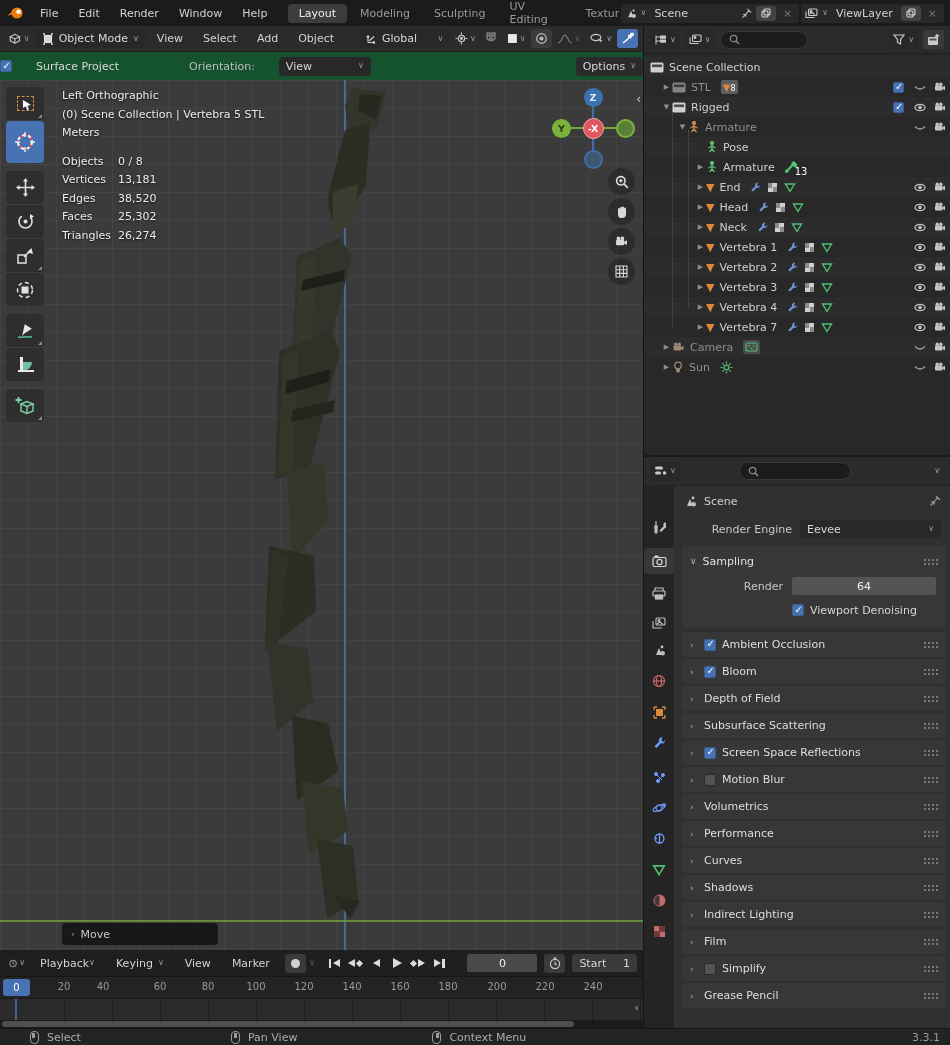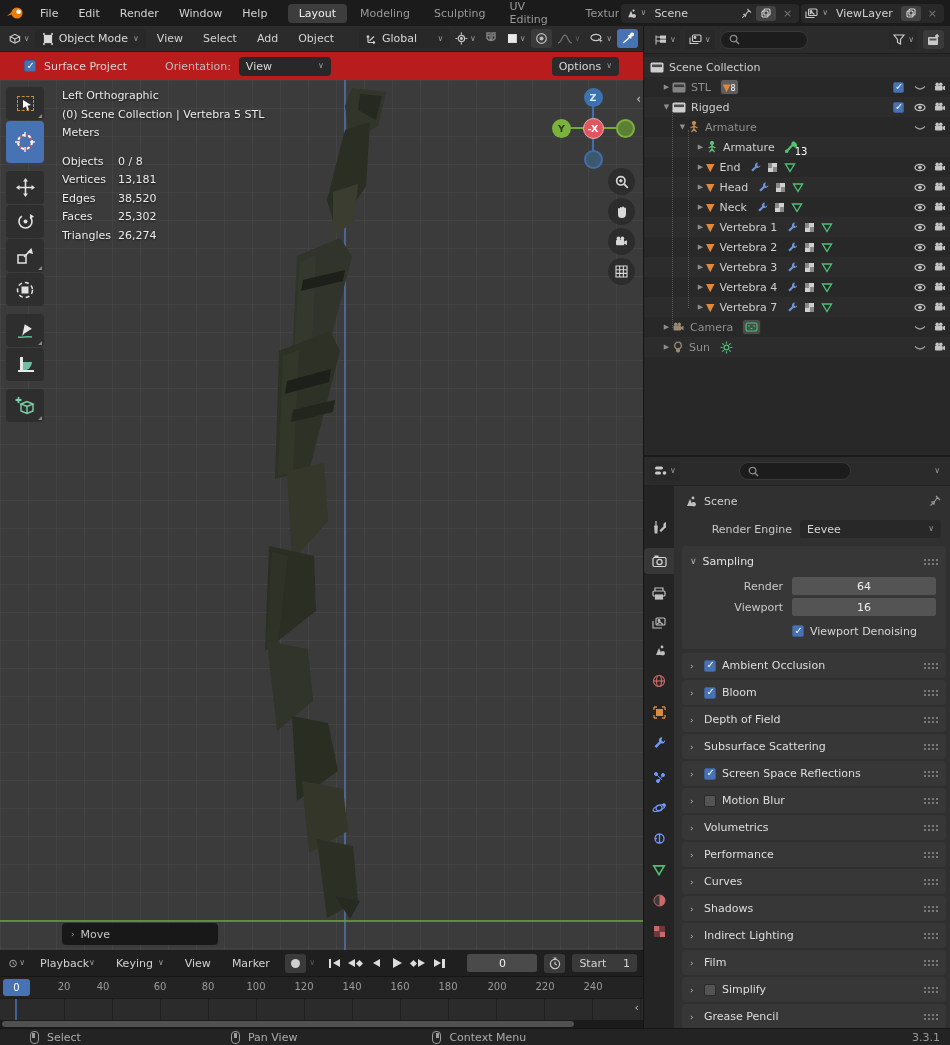--- a/index.html
+++ b/index.html
@@ -20,21 +20,21 @@
   .xbtn{color:#777;font-size:11px;padding:0 3px}
   .copybtn{width:20px;height:15px;background:#434343;border-radius:3px;display:flex;align-items:center;justify-content:center}
   .ic{display:inline-block;vertical-align:middle}
 
   
   #vph{position:absolute;left:0;top:26px;width:643px;height:26px;background:#2b2b2b;display:flex;align-items:center;gap:2px;padding:0 5px;border-bottom:1px solid #1f1f1f;z-index:25}
   .ddbox{height:19px;background:#282828;border-radius:4px;display:flex;align-items:center;gap:5px;padding:0 7px;color:#d8d8d8}
   .iconbtn{height:19px;min-width:21px;border-radius:3px;display:flex;align-items:center;justify-content:center;gap:2px;padding:0 3px}
   .iconbtn.on{background:#4772b3}
   .iconbtn.raised{background:#3a3a3a}
-  #tools-row{position:absolute;left:0;top:52px;width:643px;height:28px;background:#b91c1c;display:flex;align-items:center;padding:0 24px;gap:8px;z-index:25}
+  #tools-row{position:absolute;left:0;top:52px;width:643px;height:28px;background:#14532d;display:flex;align-items:center;padding:0 0;gap:24px;z-index:25}
   .cb{width:12px;height:12px;border-radius:2px;background:#545454;border:1px solid #2a2a2a;position:relative;flex:none}
   .cb.checked{background:#4772b3;border-color:#3a5d94}
   .cb.checked::after{content:"✓";position:absolute;left:1.5px;top:-1.5px;font-size:10px;color:#fff}
   #outliner-hdr .srch,#props-hdr .srch{height:18px;background:#1c1c1c;border-radius:9px;border:1px solid #383838;color:#888;display:flex;align-items:center;padding:0 8px;gap:5px}
 
   
   #viewport{position:absolute;left:0;top:80px;width:643px;height:870px;background:#3b3b3b;overflow:hidden;
     background-image:linear-gradient(rgba(255,255,255,.04) 1px,transparent 1px),linear-gradient(90deg,rgba(255,255,255,.04) 1px,transparent 1px);
     background-size:28px 28px}
   #axis-z{position:absolute;left:344px;top:0;width:2px;height:100%;background:rgba(86,128,194,.65)}
@@ -622,20 +622,29 @@
             </svg>
           </span>
           <span class="tg">
             <svg width="12" height="11" viewBox="0 0 12 11" fill="#c5c5c5">
               <use href="#i-cam"></use>
             </svg>
           </span>
         </span>
     </div>
 
+    <div class="orow d3">
+      <span class="oarr"></span>
+      <span class="ic">
+          <svg width="12" height="12" viewBox="0 0 12 12" stroke="#5fbf77" fill="#5fbf77">
+            <use href="#i-person"></use>
+          </svg>
+        </span>
+      <span class="olbl">Pose</span>
+    </div>
 
     <div class="orow d3">
       <span class="oarr">▶</span>
       <span class="ic">
           <svg width="12" height="12" viewBox="0 0 12 12" stroke="#5fbf77" fill="#5fbf77">
             <use href="#i-person"></use>
           </svg>
         </span>
       <span class="olbl">Armature</span>
       <span class="extras">
@@ -1053,26 +1062,20 @@
     <div id="sampling">
       <div class="flex" style="padding:0 8px;height:18px">
         <span class="pc" style="color:#b5b5b5;font-size:9px">∨</span>
         <span style="margin-left:6px;color:#e0e0e0">Sampling</span>
         <span class="grip"></span>
       </div>
       <div class="fieldrow" style="margin-top:6px">
         <span class="flabel">Render</span>
         <span class="numfield">
             <span>64</span>
-          </span>
-      </div>
-      <div class="fieldrow">
-        <span class="flabel">Viewport</span>
-        <span class="numfield">
-            <span>16</span>
           </span>
       </div>
       <div class="fieldrow" style="margin-top:4px">
         <span style="width:110px"></span>
         <span class="cb checked"></span>
         <span style="margin-left:6px">Viewport Denoising</span>
       </div>
     </div>
 
     <div class="panel">

